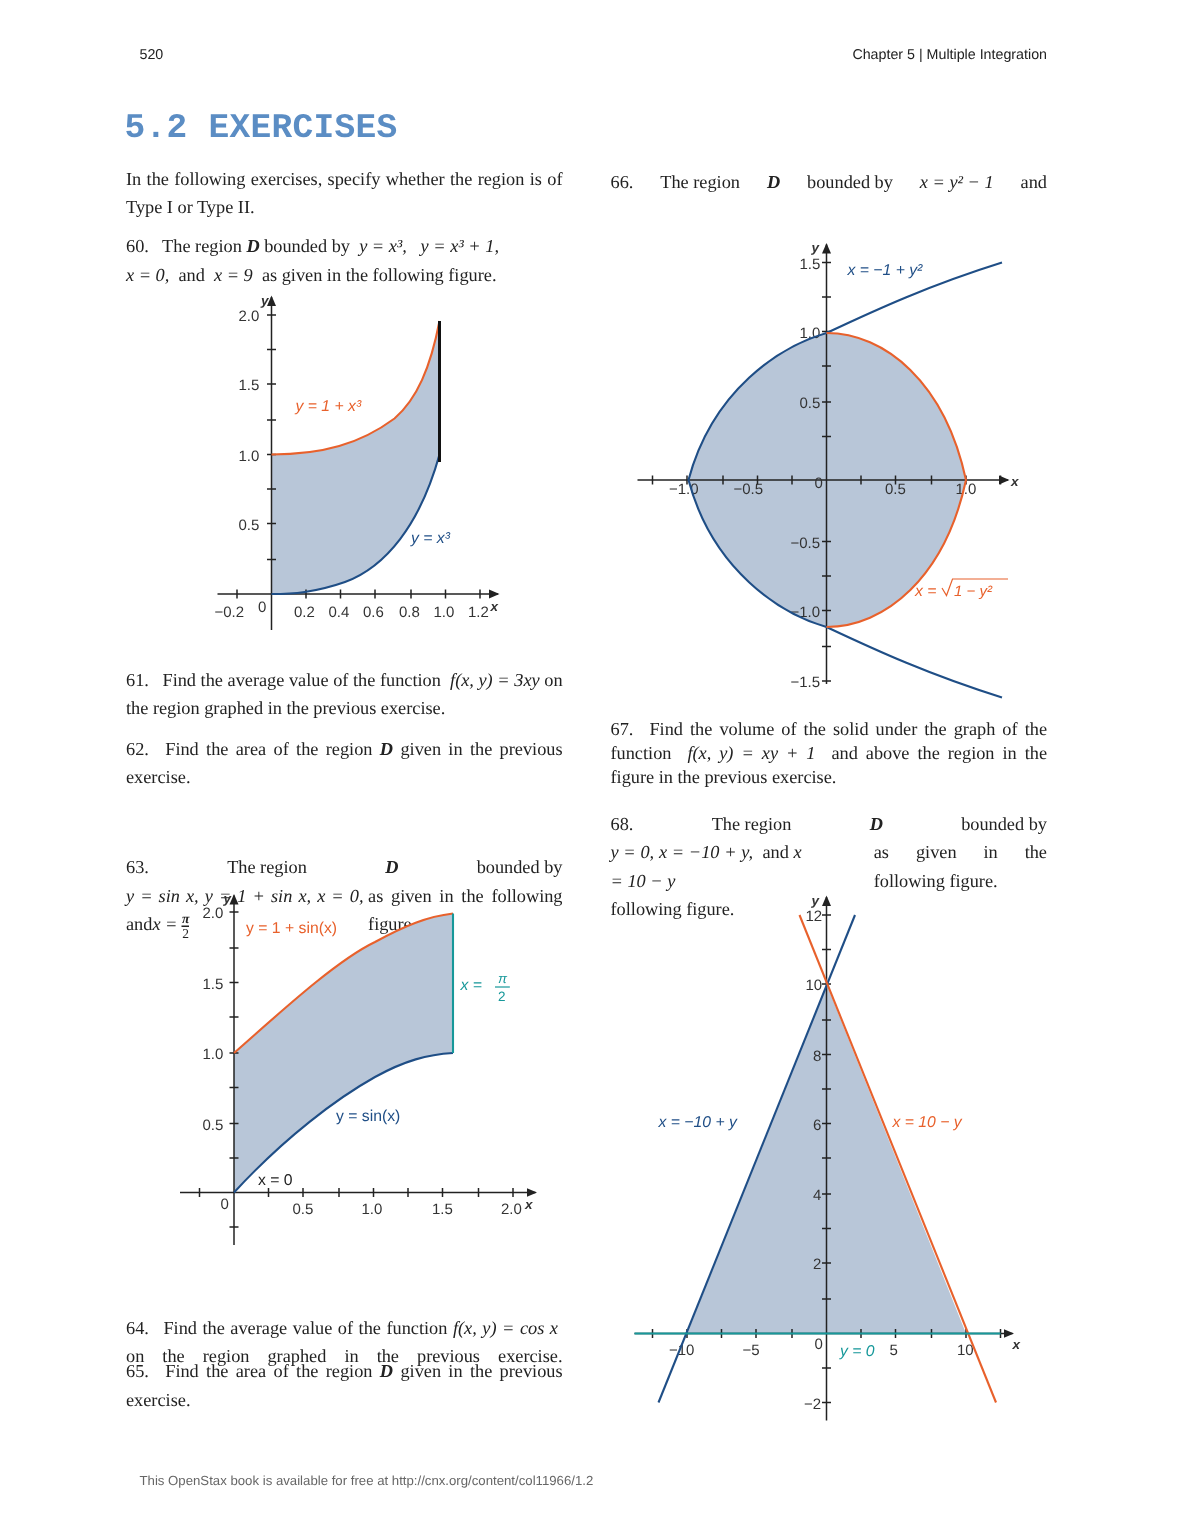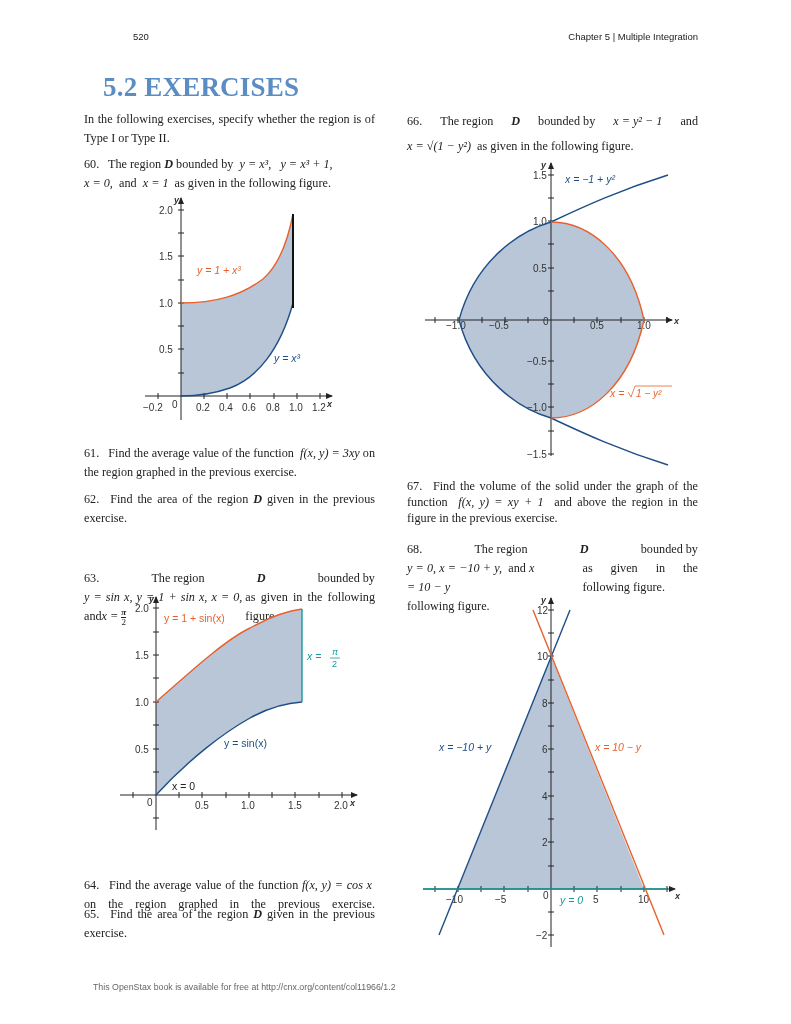--- a/index.html
+++ b/index.html
@@ -1,20 +1,20 @@
 <!DOCTYPE html>
 <html><head>
 <meta charset="utf-8">
 <style>
   html, body { margin:0; padding:0; background:#fff; }
   body { width:791px; height:1024px; position:relative; overflow:hidden; font-family:"Liberation Serif", serif; color:#222; }
   .hdr { position:absolute; top:31px; font-family:"Liberation Sans", sans-serif; font-size:9.5px; color:#222; }
-  .hdr.left { left:93px;margin-left:40px; }
+  .hdr.left { left:93px; }
   .hdr.right { right:93px; }
-  .title { position:absolute; left:103px; top:72px; font-family:Liberation Serif, serif; font-weight:bold; font-size:27px; color:#5b8dc4; letter-spacing:0.2px; }
+  .title { position:absolute; left:83px; top:72px; font-family:Liberation Mono, monospace; font-weight:bold; font-size:23px; color:#5b8dc4; letter-spacing:0.2px; }
   .p { position:absolute; font-size:12.2px; line-height:19px; text-align:justify; }
   .p i, .m { font-style:italic; }
   .col-l { left:84px; width:291px; }
   .col-r { left:407px; width:291px; }
   .num { margin-right:6px; }
   .footer { position:absolute; left:93px; top:982px; font-family:"Liberation Sans", sans-serif; font-size:8.8px; color:#666; }
   svg.graph { position:absolute; left:0; top:0; }
   svg text { font-family:"Liberation Sans", sans-serif; }
   .just { text-align-last: justify; margin-top: 33px; }
   .frac { display:inline-block; vertical-align:middle; text-align:center; font-size:9px; line-height:9px; }
@@ -24,21 +24,21 @@
 <body>
 
 <div class="hdr left">520</div>
 <div class="hdr right">Chapter 5 | Multiple Integration</div>
 <div class="title">5.2 EXERCISES</div>
 
 <div class="p col-l" style="top:110px;">In the following exercises, specify whether the region is of Type I or Type II.</div>
 
 <div class="p col-l" style="top:155px;">
   <span class="num">60.</span> <span>The region</span> <b><i>D</i></b> <span>bounded by</span>&nbsp; <i>y = x³,</i>&nbsp;&nbsp; <i>y = x³ + 1,</i><br>
-  <i>x = 0,</i>&nbsp; <span>and</span>&nbsp; <i>x = 1</i>&nbsp; <span>as given in the following figure.</span>
+  <i>x = 0,</i>&nbsp; <span>and</span>&nbsp; <i>x = 9</i>&nbsp; <span>as given in the following figure.</span>
 </div>
 
 <div class="p col-l" style="top:444px;">
   <span class="num">61.</span> <span>Find the average value of the function</span>&nbsp; <i>f(x, y) = 3xy</i>
   <span>on the region graphed in the previous exercise.</span>
 </div>
 
 <div class="p col-l" style="top:490px;">
   <span class="num">62.</span> <span>Find the area of the region</span> <b><i>D</i></b> <span>given in the previous exercise.</span>
 </div>
@@ -69,21 +69,20 @@
 
 <div class="p col-r" style="top:112px;font-family:Liberation Serif, serif;">
   <div style="display:flex; justify-content:space-between;">
     <span>66.</span>
       <span>The region</span>
       <b><i>D</i></b>
       <span>bounded by</span>
       <i>x = y² − 1</i>
       <span>and</span>
   </div>
-  <div style="margin-top:6px;"><i>x = √(1 − y²)</i>&nbsp; <span>as given in the following figure.</span></div>
 </div>
 
 <div class="p col-r" style="top:478px; line-height:16px;">
   <span class="num">67.</span> <span>Find the volume of the solid under the graph of the function</span>&nbsp; <i>f(x, y) = xy + 1</i>&nbsp; <span>and above the region in the figure in the previous exercise.</span>
 </div>
 
 <div class="p col-r" style="top:540px;">
   <div style="display:flex; justify-content:space-between;align-items:flex-end;">
     <span>68.</span>
       <span>The region</span>

